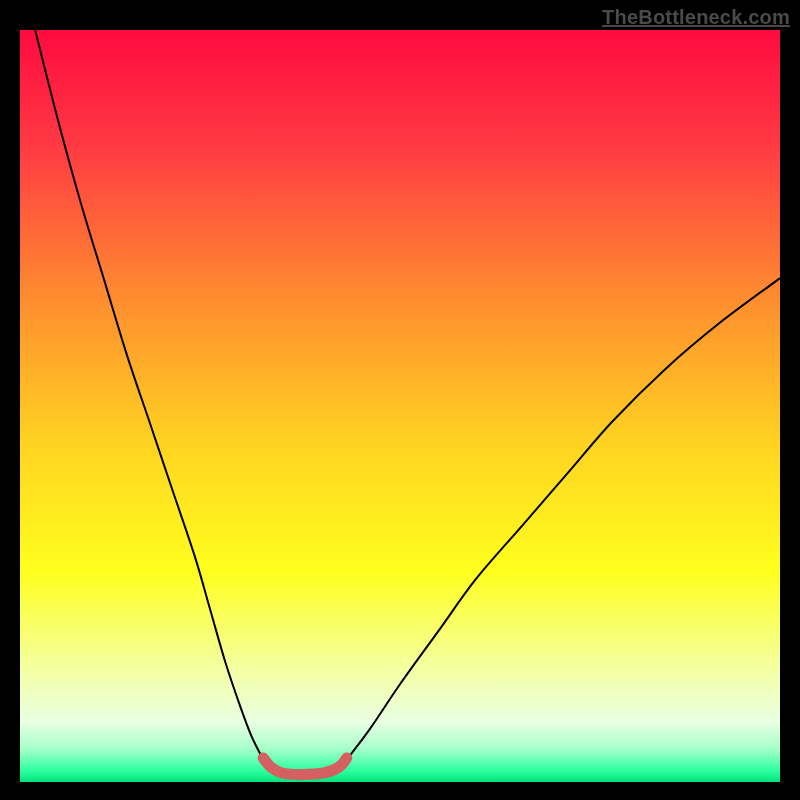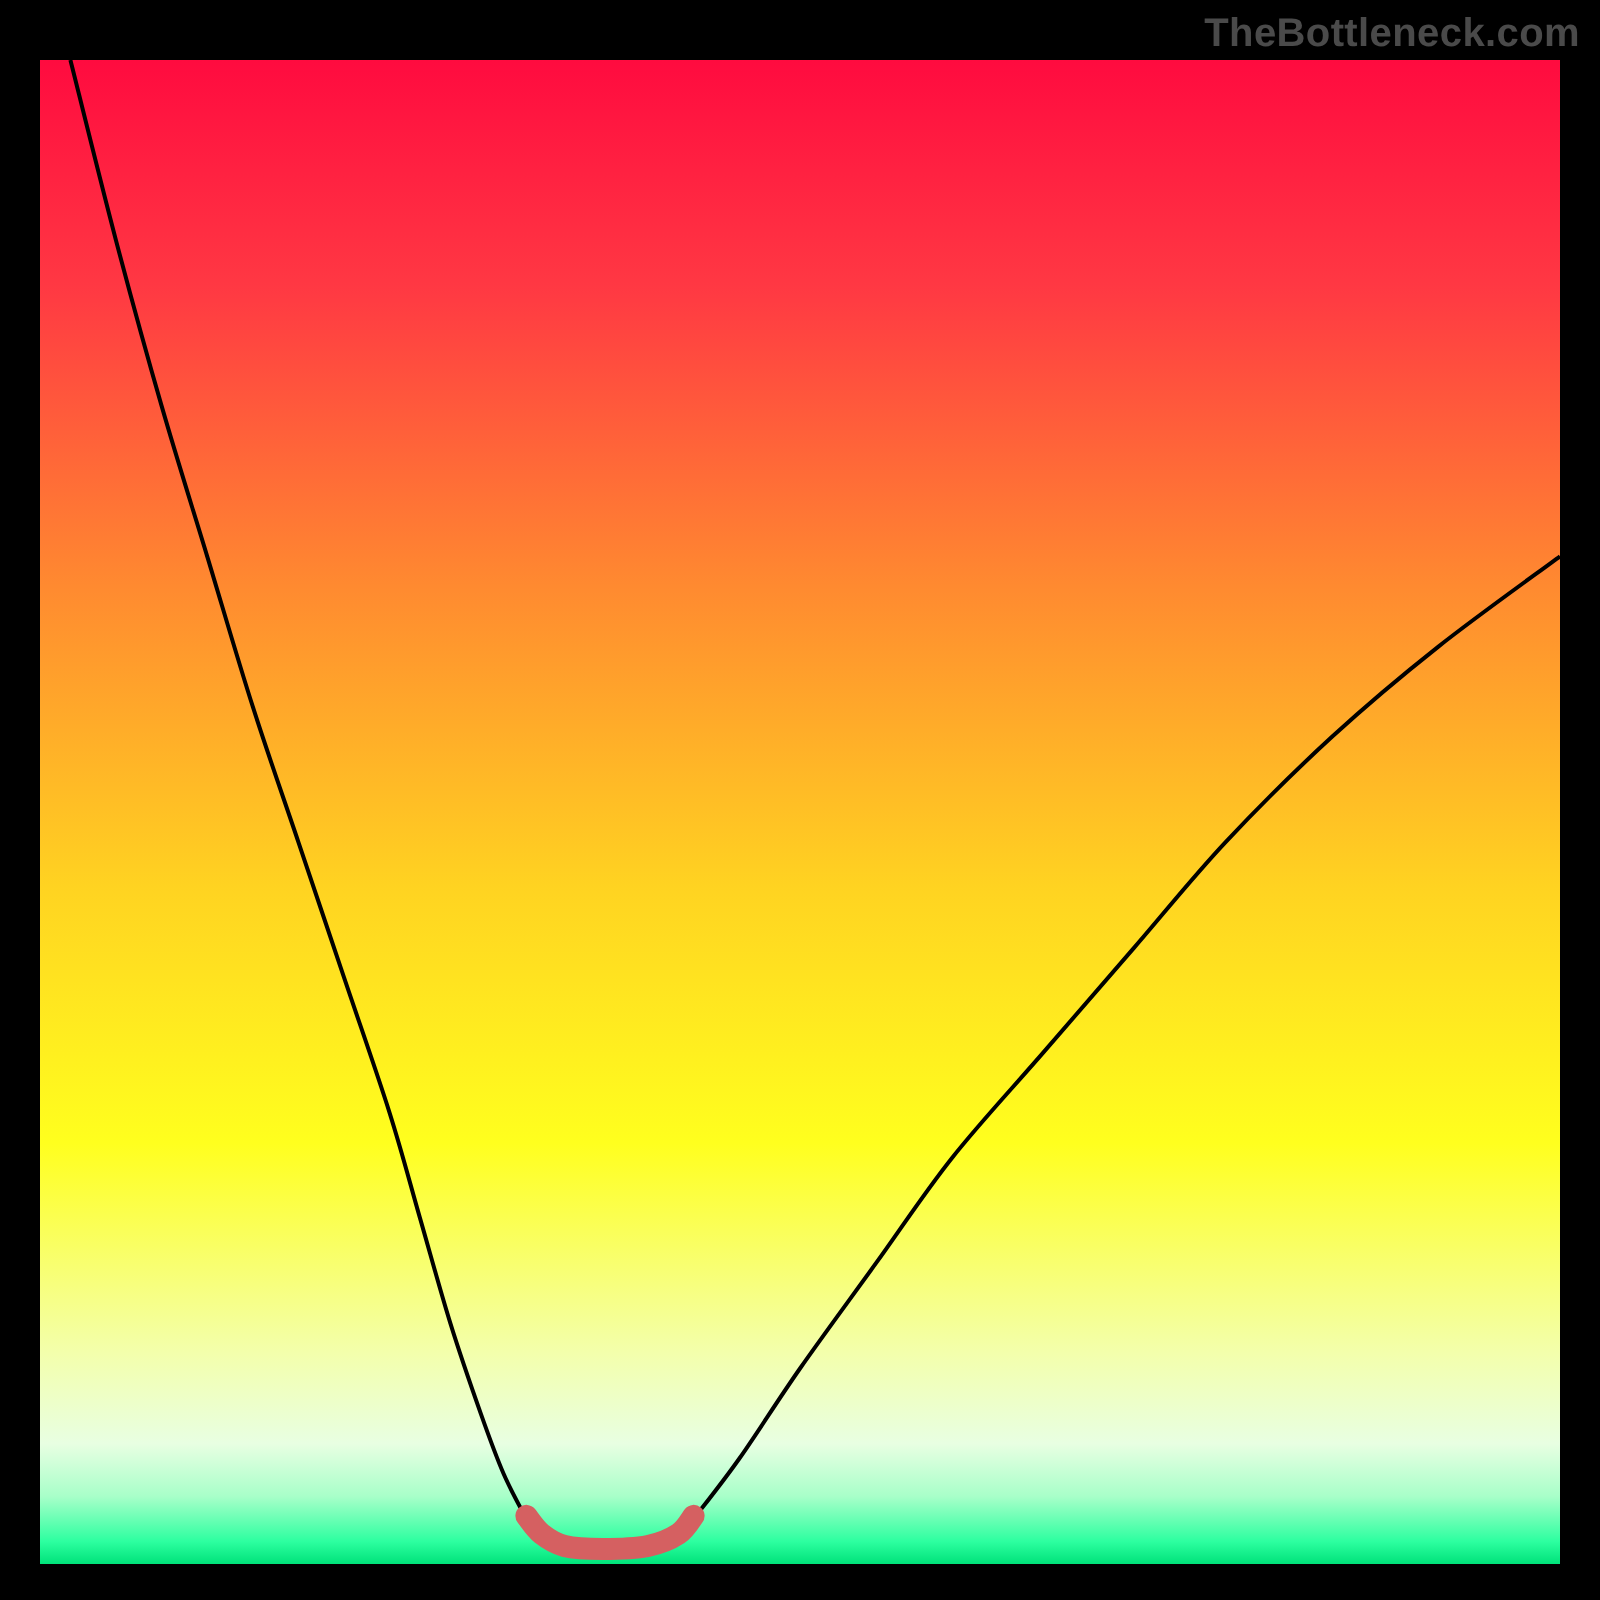--- a/index.html
+++ b/index.html
@@ -23,20 +23,21 @@
   }
   .watermark {
     position: absolute;
     top: 6px;
     right: 10px;
     color: #4a4a4a;
     font-size: 20px;
     font-weight: 600;
     letter-spacing: 0.2px;
     user-select: none;
+    text-decoration: underline;
   }
 </style>
 </head>
 <body>
 
 <div class="canvas-wrap">
   <svg id="chart-svg" width="800" height="800" viewBox="0 0 800 800" preserveAspectRatio="none">
     <defs>
       <linearGradient id="bg-grad" x1="0" y1="0" x2="0" y2="1">
           <stop offset="0%" stop-color="#ff0b3f"></stop>

